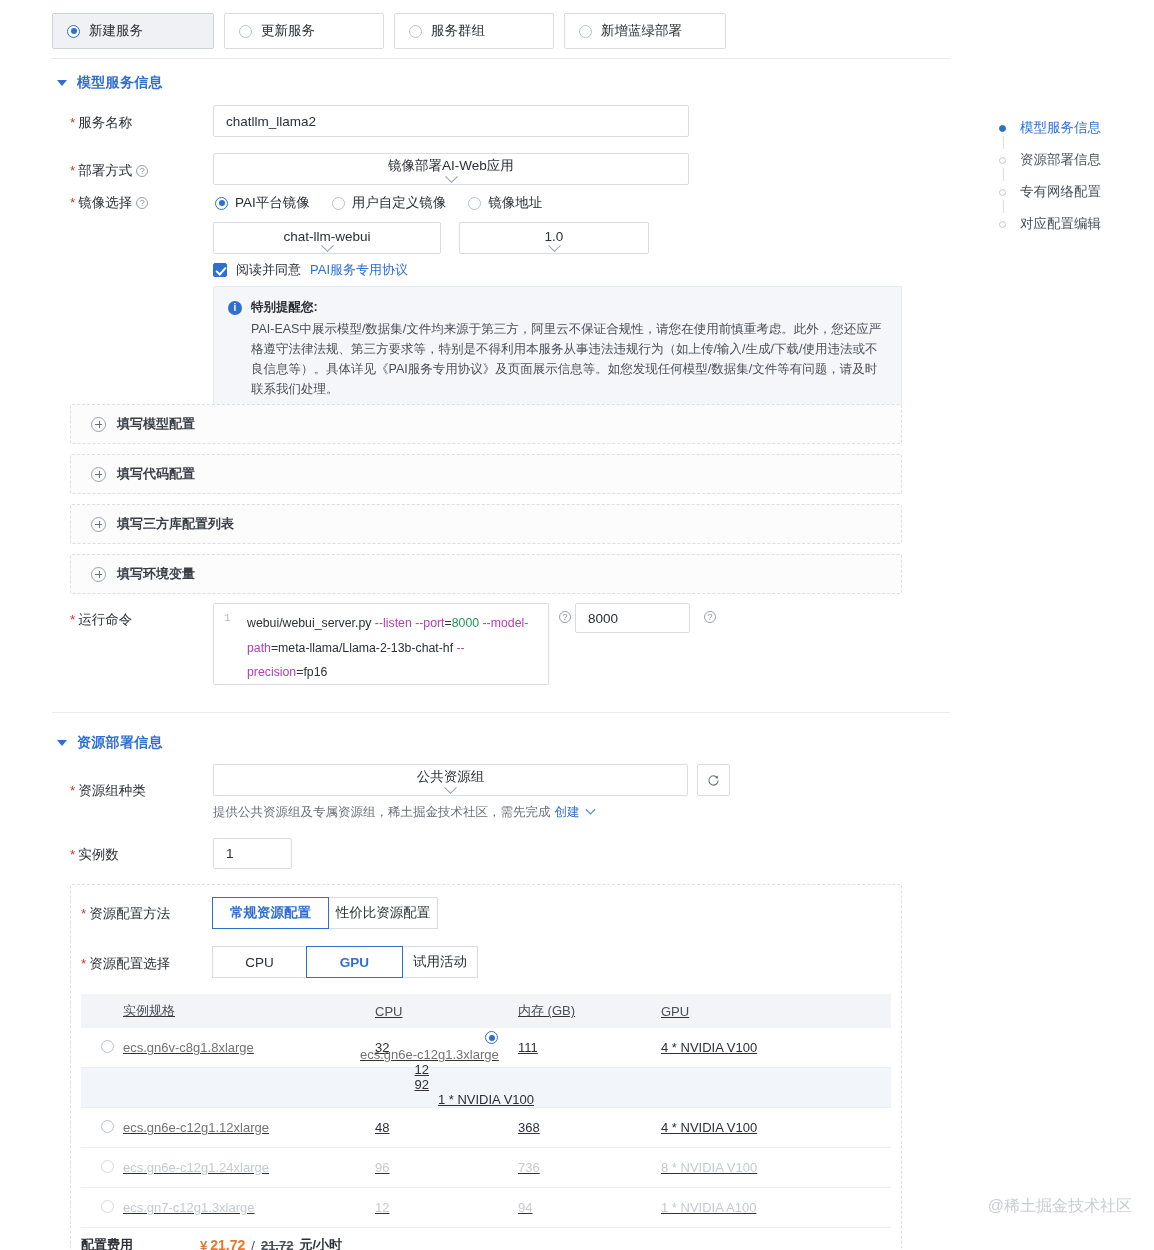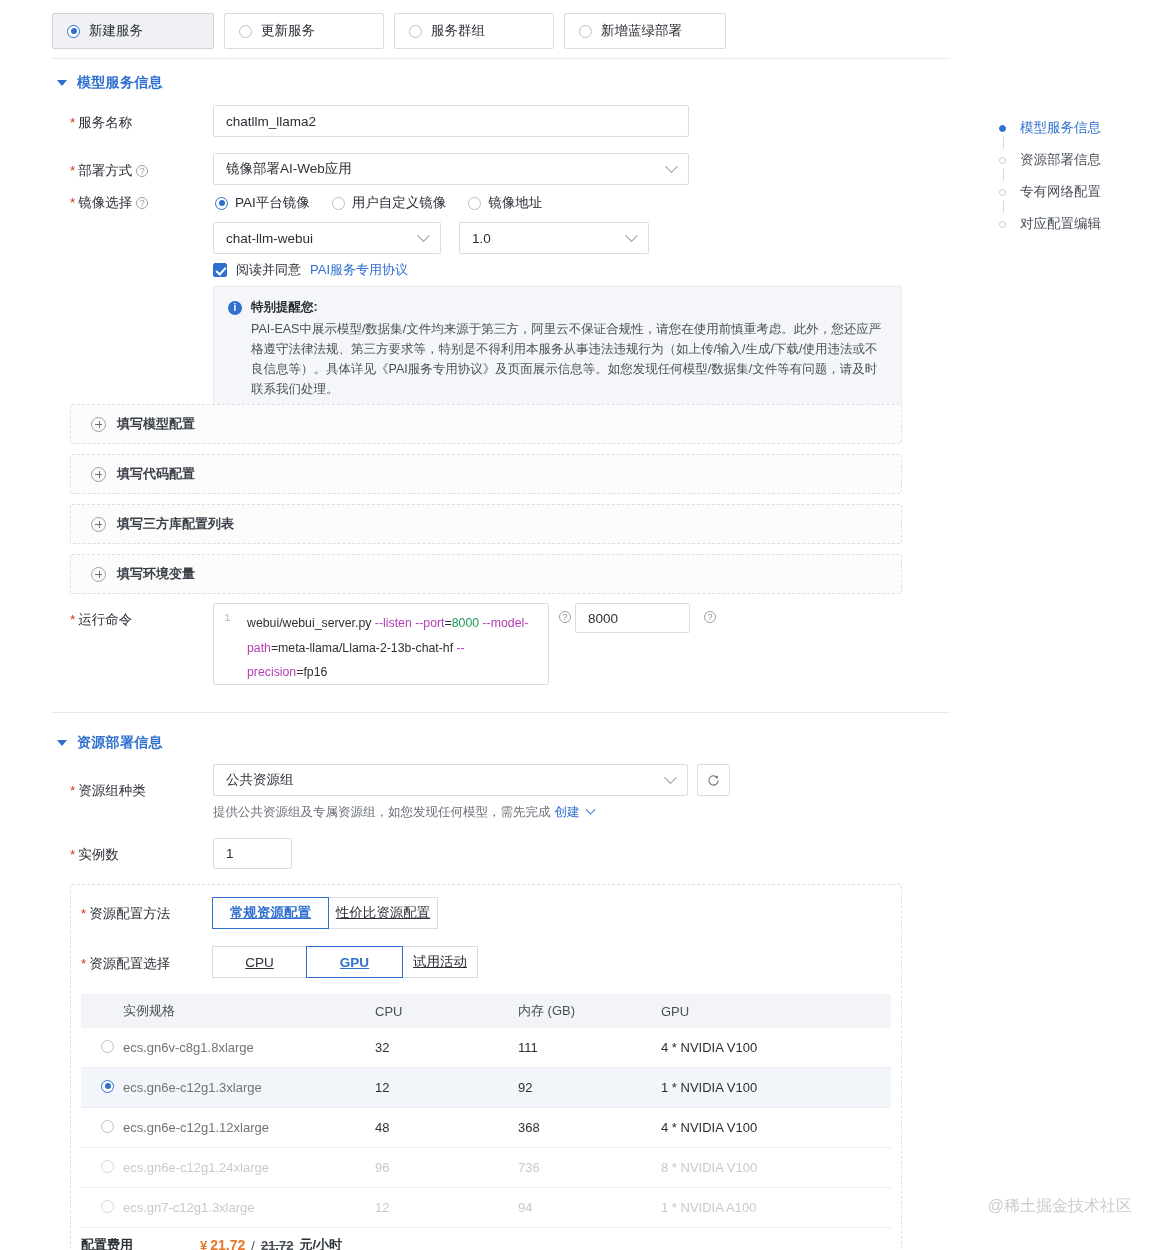--- a/index.html
+++ b/index.html
@@ -53,21 +53,21 @@
   .qmark {
     display:inline-block; width:12px;height:12px;border:1px solid #9aa1ab;border-radius:50%;
     font-size:9px; line-height:11px; text-align:center; color:#8b929c; margin-left:4px;
     vertical-align:1px; font-family:"Liberation Sans",sans-serif;
   }
 
   .inp {
     position:absolute; border:1px solid #d9dde3; border-radius:2px; background:#fff;
     font-size:13.5px; color:#2b2f36; display:flex; align-items:center; padding:0 12px;
   }
-  .sel { justify-content:space-between; }
+  .sel { justify-content:flex-end;flex-direction:column; }
   .chev-thin {
     width:9px; height:9px; border-right:1.4px solid #9aa1ab; border-bottom:1.4px solid #9aa1ab;
     transform: rotate(45deg) translate(-2px,-2px);
   }
 
   
   .inline-radios { position:absolute; display:flex; align-items:center; gap:22px; }
   .ir { display:flex; align-items:center; gap:7px; cursor:pointer; font-size:13.5px; color:#2b2f36; }
 
   
@@ -133,25 +133,25 @@
     display:flex;align-items:center;justify-content:center;cursor:pointer;
   }
 
   
   .respanel { position:absolute; left:70px; top:884px; width:832px; height:366px;
               border:1px dashed #dcdfe4; border-bottom:none; background:#fff; border-radius:2px; }
 
   .segbtns { position:absolute; display:flex; }
   .seg { height:32px; border:1px solid #d9dde3; margin-left:-1px;
          display:flex;align-items:center;justify-content:center;font-size:13.5px;color:#2b2f36;
-         background:#fff; cursor:pointer;text-decoration:underline; }
+         background:#fff; cursor:pointer; }
   .seg.on { border:1.6px solid #2f6fd0; color:#2f6fd0; font-weight:bold; z-index:2; }
 
   
-  .tbl { position:absolute; left:81px; top:994px; width:810px; }
+  .tbl { position:absolute; left:81px; top:994px; width:810px;text-decoration:underline; }
   .thead { height:34px; background:#f2f4f7; display:flex; align-items:center; }
   .th { font-size:13px; color:#4a5059; }
   .trow { height:40px; display:flex; align-items:center; border-bottom:1px solid #eceef1; }
   .trow.sel { background:#f2f5fa; }
   .trow.off .td, .trow.off .tdname { color:#c6cad0; }
   .tdname { font-size:13px; color:#737373; }
   .td { font-size:13px; color:#2b2f36; }
   .c0{ width:22px; margin-left:20px; }
   .c1{ width:252px; }
   .c2{ width:143px; }
@@ -298,21 +298,21 @@
     <span>公共资源组</span>
     <span class="chev-thin"></span>
   </div>
   <div class="iconbtn" style="left:697px; top:764px;">
     <svg width="13" height="13" viewBox="0 0 14 14">
       <path d="M11.3 4.4A5 5 0 1 0 12 7" fill="none" stroke="#6b7078" stroke-width="1.2"></path>
       <path d="M11.6 1.7 L11.7 4.8 L8.7 4.4 Z" fill="#6b7078"></path>
     </svg>
   </div>
   <div class="hint" style="left:213px; top:804px;">
-    <span>提供公共资源组及专属资源组，如您发现任何模型，需先完成</span>
+    <span>提供公共资源组及专属资源组，稀土掘金技术社区，需先完成</span>
     <span class="link">创建</span>
     <span class="chev-thin" style="width:7px;height:7px;border-color:#2f6fd0;margin-left:3px;"></span>
   </div>
 
   <div class="lbl" style="left:70px; top:846px;">
     <span class="req">*</span><span>实例数</span>
   </div>
   <div class="inp" style="left:213px; top:838px; width:79px; height:31px;">
     <span>1</span>
   </div>

